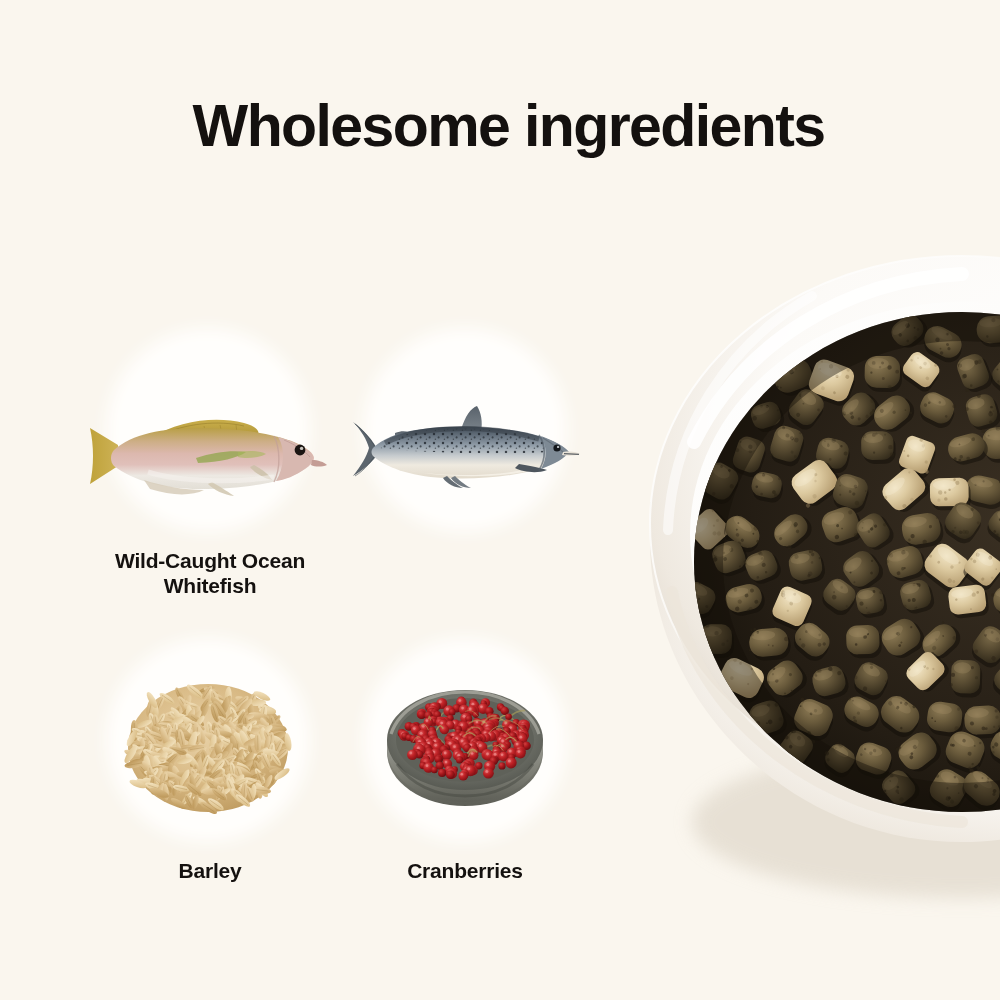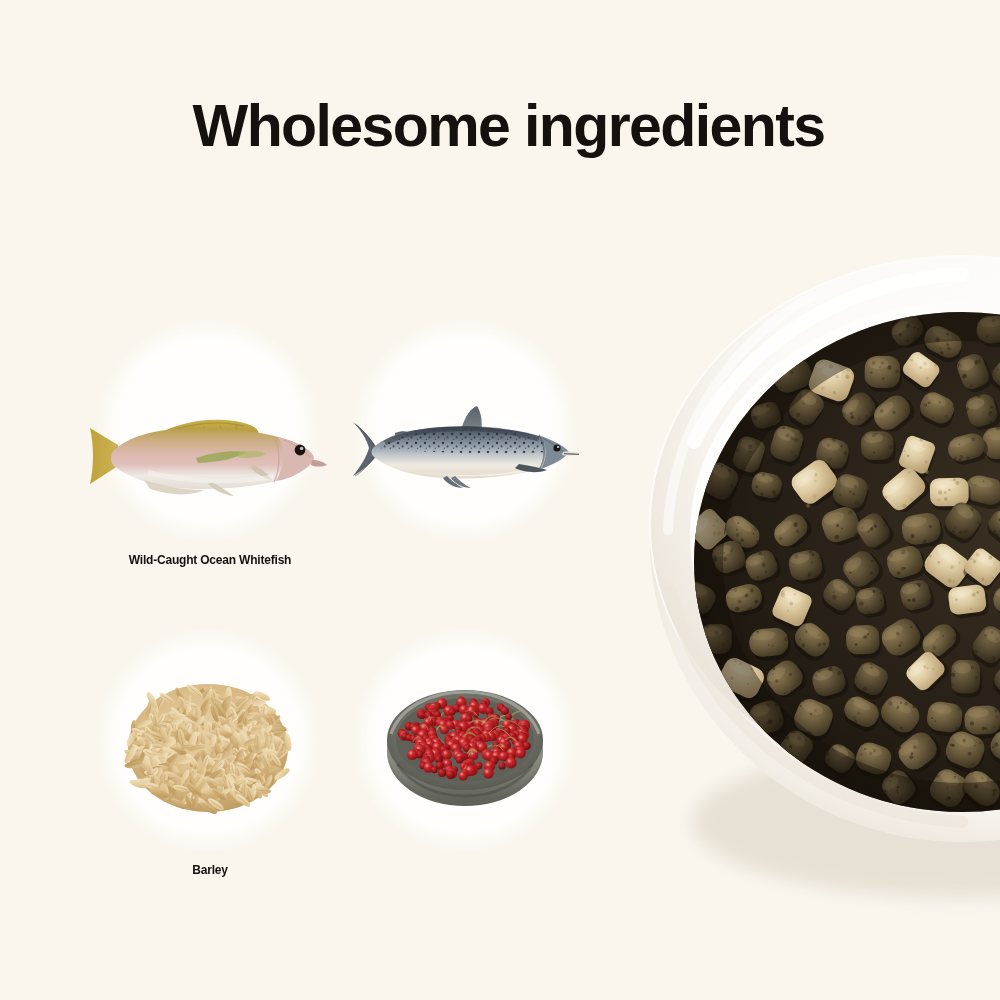--- a/index.html
+++ b/index.html
@@ -40,21 +40,21 @@
     background:#FFFEFC;
     box-shadow:0 0 16px 14px #FFFEFC;
   }
   .ing .art { position:absolute; inset:0; }
   .ing .art svg { position:absolute; overflow:visible; }
 
   .ing-label {
     position:absolute;
     width:260px;
     text-align:center;
-    font-size:12px;
+    font-size:21px;
     font-weight:800;
     line-height:25px;
     letter-spacing:-0.2px;
     color:#14110F;
   }
 
   #ing-0 { left:120px; top:342px; }
   #ing-1 { left:377px; top:342px; }
   #ing-2 { left:120px; top:652px; }
   #ing-3 { left:377px; top:652px; }
@@ -1184,20 +1184,21 @@
             <path d="M128.9,79.4 q5.1,-5.1 10.3,1.8" fill="none" stroke="#B3A862" stroke-width="1.2" opacity="0.78" stroke-linecap="round"></path>
             <path d="M44.3,65.4 q3.6,-3.7 7.1,4.5" fill="none" stroke="#B3A862" stroke-width="1.0" opacity="0.62" stroke-linecap="round"></path>
             <path d="M102.7,68.7 q-6.7,-4.2 -13.4,3.5" fill="none" stroke="#B3A862" stroke-width="1.3" opacity="0.47" stroke-linecap="round"></path>
             <path d="M99.8,91.9 q-4.5,-5.6 -9.1,0.9" fill="none" stroke="#B3A862" stroke-width="1.6" opacity="0.70" stroke-linecap="round"></path>
             <path d="M43.2,77.5 q-3.6,-3.8 -7.3,4.5" fill="none" stroke="#B3A862" stroke-width="0.8" opacity="0.73" stroke-linecap="round"></path>
             <path d="M119.7,86.5 q3.8,-5.7 7.7,0.5" fill="none" stroke="#B3A862" stroke-width="0.8" opacity="0.79" stroke-linecap="round"></path>
           </g>
       </svg>
     </div>
   </div>
+  <div class="ing-label" id="lbl-3">Cranberries</div>
 
   <div id="bowl">
     <svg width="660" height="672" viewBox="0 0 660 672">
       <defs>
         <radialGradient id="bwOuter" cx="0.66" cy="0.36" r="0.78">
           <stop offset="0%" stop-color="#FFFFFF"></stop>
           <stop offset="62%" stop-color="#FCFAF7"></stop>
           <stop offset="86%" stop-color="#EFE9E0"></stop>
           <stop offset="100%" stop-color="#DED6C9"></stop>
         </radialGradient>

